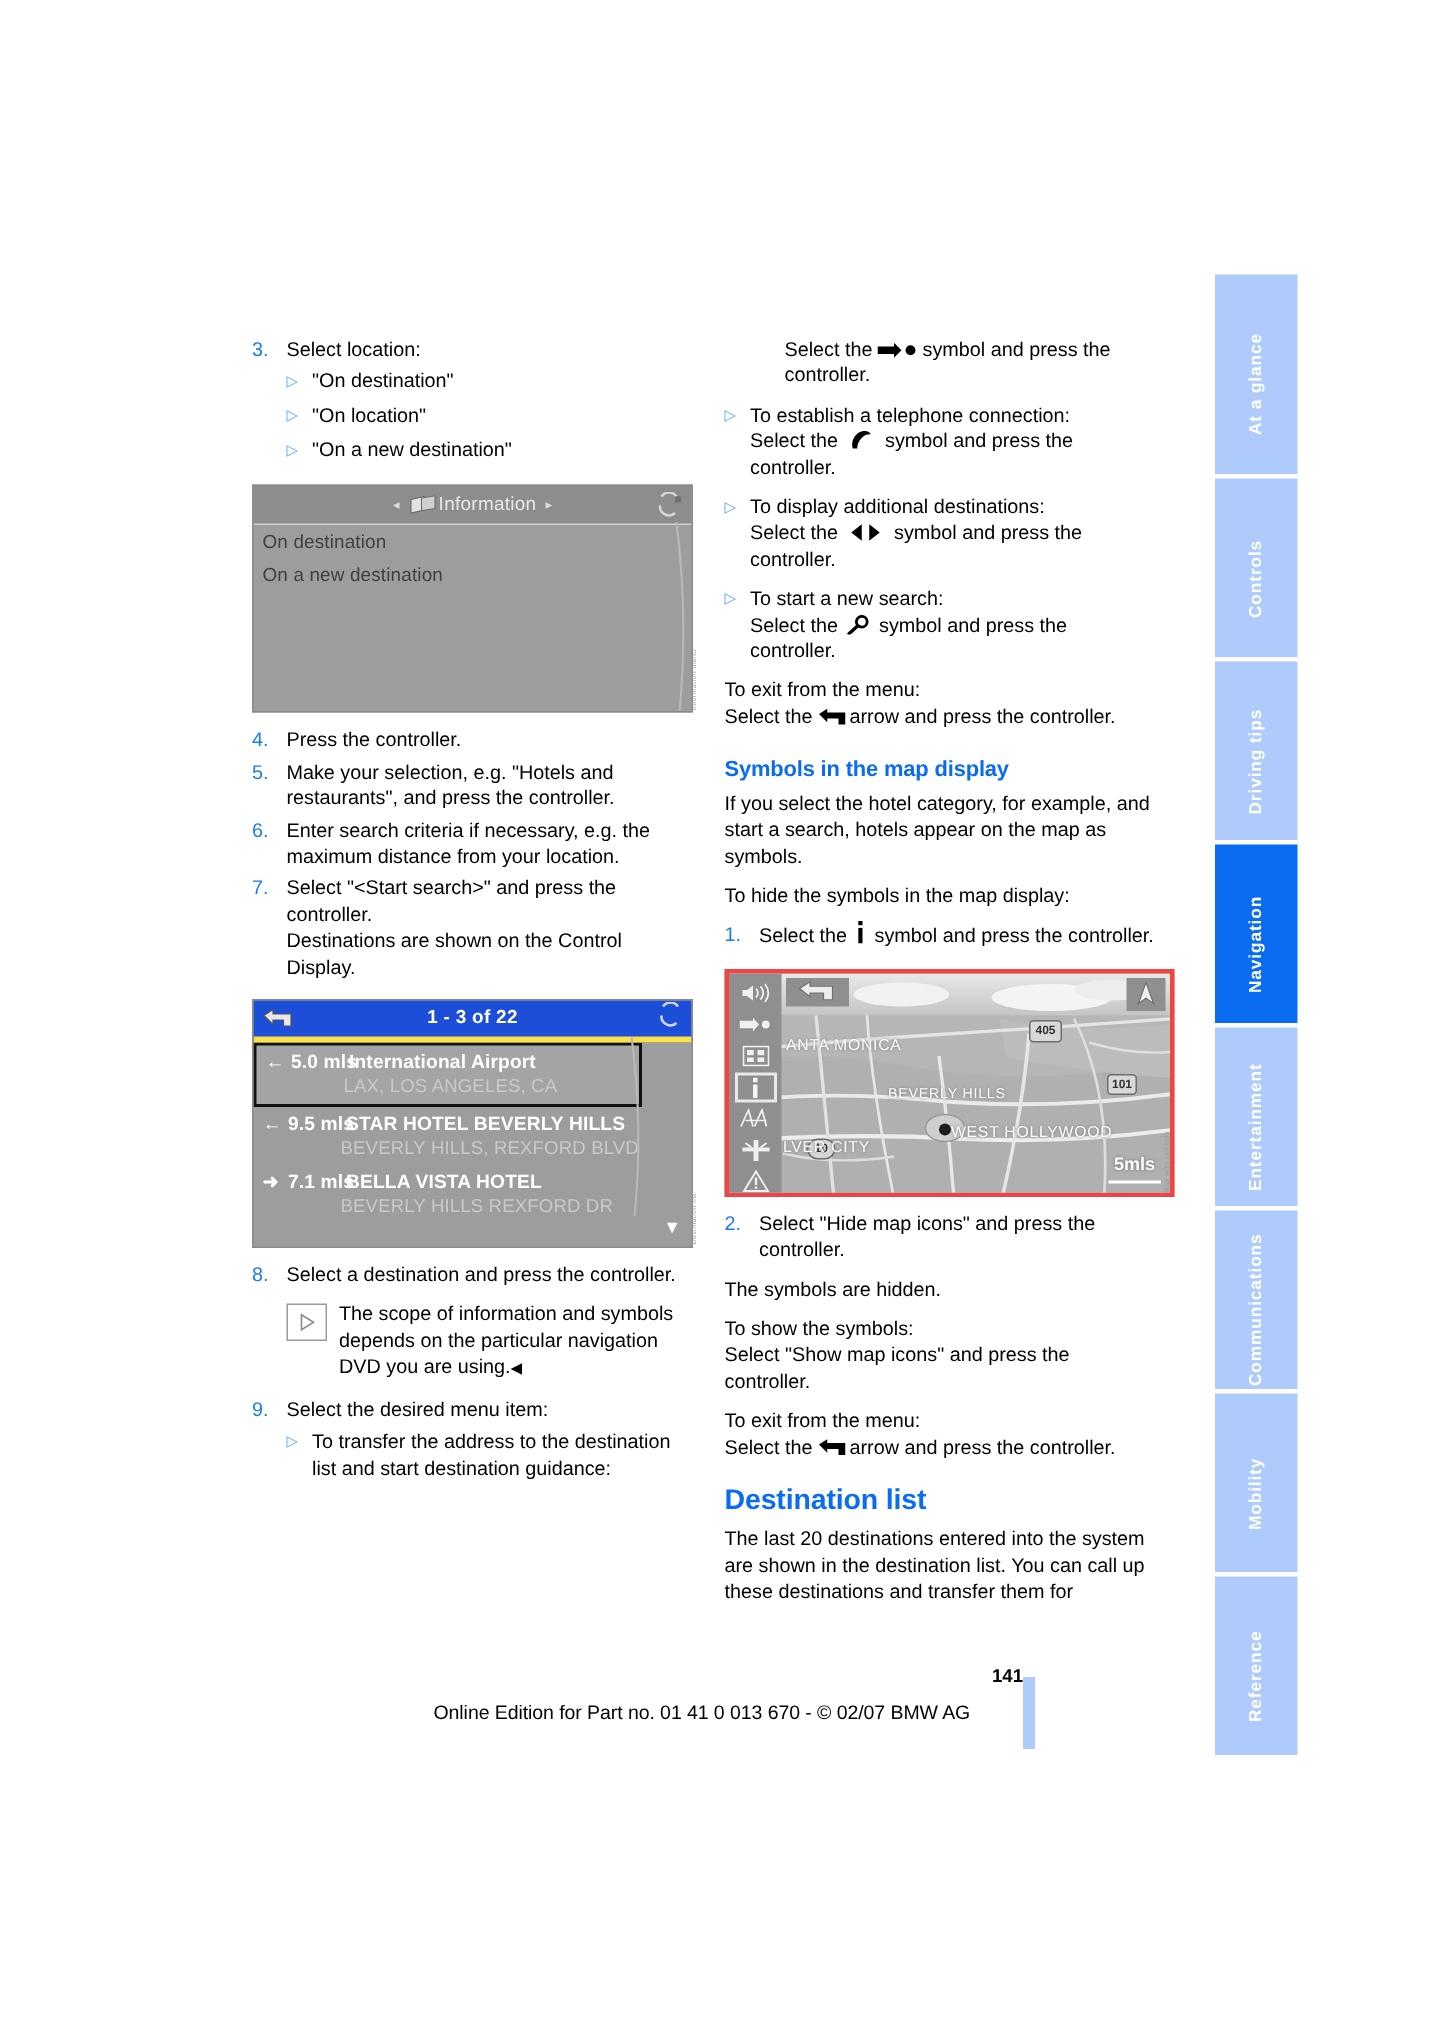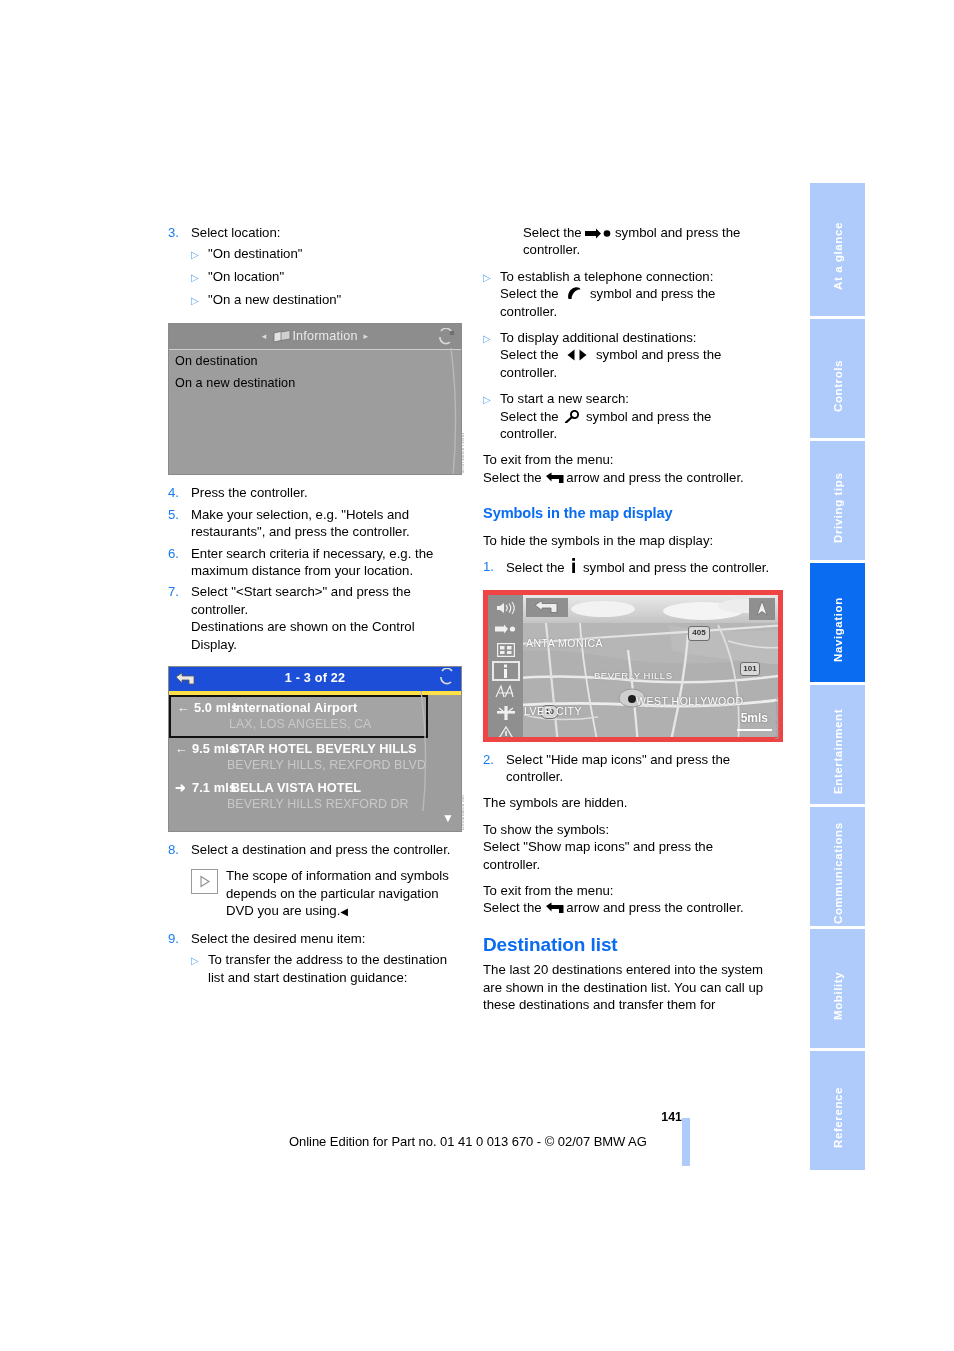--- a/index.html
+++ b/index.html
@@ -77,21 +77,21 @@
   }
   .idrive-bar{
     height:25px;background:#8d8d8d;border-bottom:1px solid #cfcfcf;
     display:flex;align-items:center;justify-content:center;position:relative;
   }
   .idrive-title{color:#e9e9e9;font-size:12.6px;letter-spacing:.2px;}
   .idrive-chev{color:#dcdcdc;font-size:9px;padding:0 6px;}
   .idrive-right{position:absolute;right:6px;top:4px;}
   .idrive-row{
     height:22px;line-height:22px;padding-left:6px;
-    color:#000000;letter-spacing:.1px;font-size:12.6px;
+    color:#404040;letter-spacing:.1px;font-size:12.6px;
   }
   .idrive-row.sel{
     border:2px solid #111;background:#a4a4a4;color:#ffffff;
     box-sizing:border-box;line-height:18px;margin:0 33px 0 0;
   }
   .idrive-scrollcurve{position:absolute;right:0px;top:24px;}
 
   
   .destlist{
     position:relative;width:294px;height:166px;
@@ -114,21 +114,21 @@
   .dl-line2{
     color:#c9c9c9;font-size:12.4px;padding-left:52px;letter-spacing:.1px;
     white-space:nowrap;
   }
   .dl-arrow{display:inline-block;width:17px;}
   .dl-dist{display:inline-block;width:35px;}
 
   
   .mapshot{
     position:relative;width:300px;height:152px;
-    border:5px solid #ef4444;box-sizing:border-box;overflow:hidden;
+    border:3px solid #ef4444;box-sizing:border-box;overflow:hidden;
     background:#bdbdbd;
   }
   .map-iconbar{
     position:absolute;left:0;top:0;width:35px;height:150px;background:#8f8f8f;
     display:flex;flex-direction:column;align-items:center;padding-top:3px;
     box-sizing:border-box;
   }
   .map-ico{width:28px;height:20px;display:flex;align-items:center;justify-content:center;margin-bottom:1px;}
   .map-ico.sel{border:2px solid #e8e8e8;box-sizing:border-box;}
   .map-topleft{position:absolute;left:38px;top:3px;width:42px;height:19px;background:#8f8f8f;display:flex;align-items:center;justify-content:center;}
@@ -405,20 +405,21 @@
       <span class="ico">
         <svg width="21" height="12" viewBox="0 0 21 12">
           <path d="M1 4 L6.5 0.5 L6.5 3 L18.5 3 L18.5 11 L14 11 L14 7 L6.5 7 L6.5 9.5 Z" fill="#000"></path>
         </svg>
       </span><span>arrow and press the controller.</span>
     </div>
 
     <div class="gap-lg"></div>
 
     <h2 class="heading">Symbols in the map display</h2>
+    <div class="plain">If you select the hotel category, for example, and start a search, hotels appear on the map as symbols.</div>
     <div class="gap-sm"></div>
     <div class="plain">To hide the symbols in the map display:</div>
     <div class="gap-sm"></div>
 
     <div class="num-item">
       <div class="num">1.</div>
       <div class="num-body">
         <span>Select the</span>
         <span class="ico" style="font-weight:bold;font-size:14px;vertical-align:-1px;padding:0 2px;">
           <svg width="7" height="15" viewBox="0 0 7 15">

